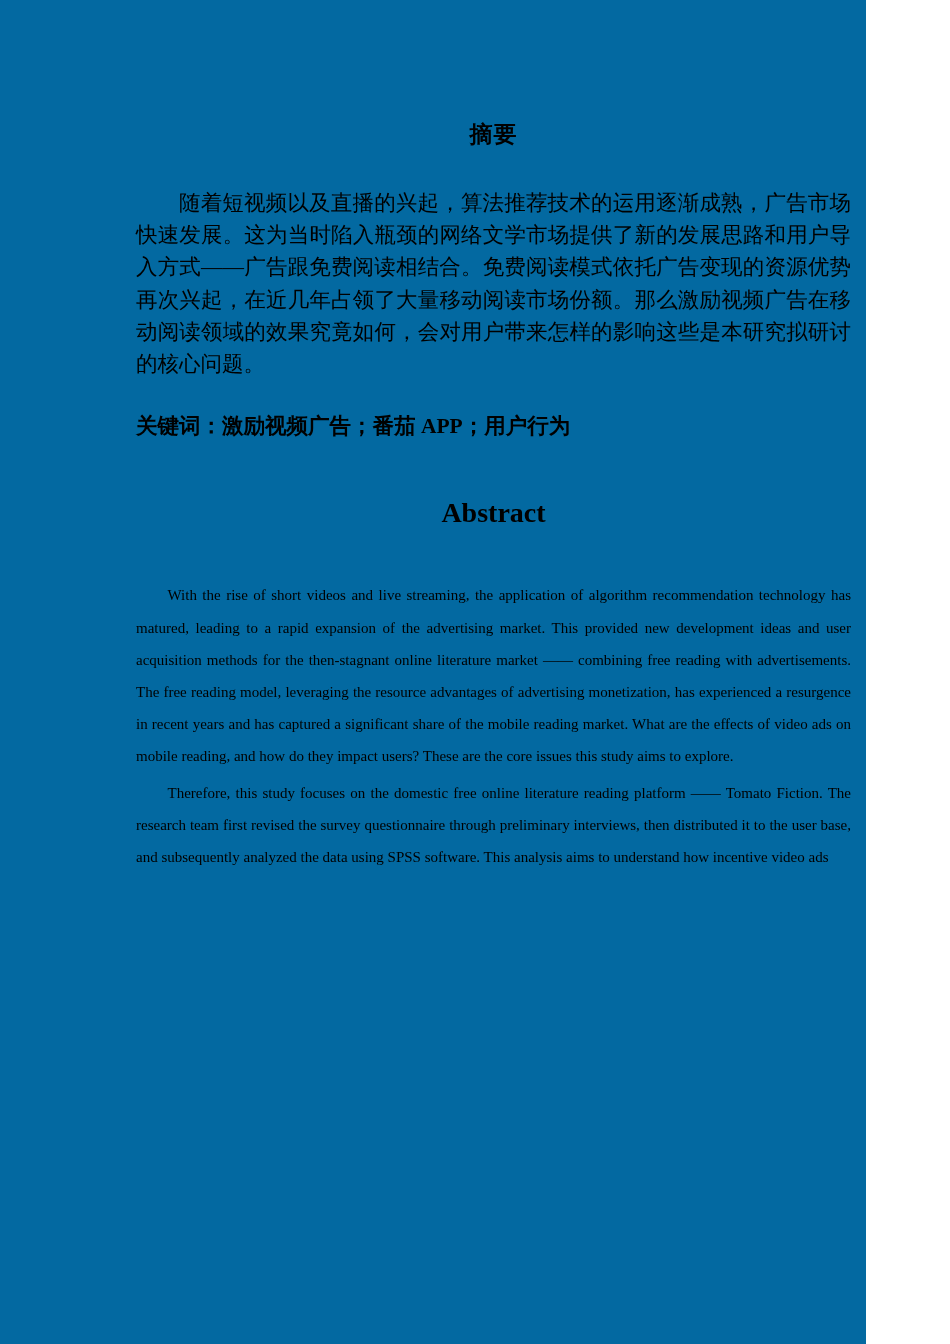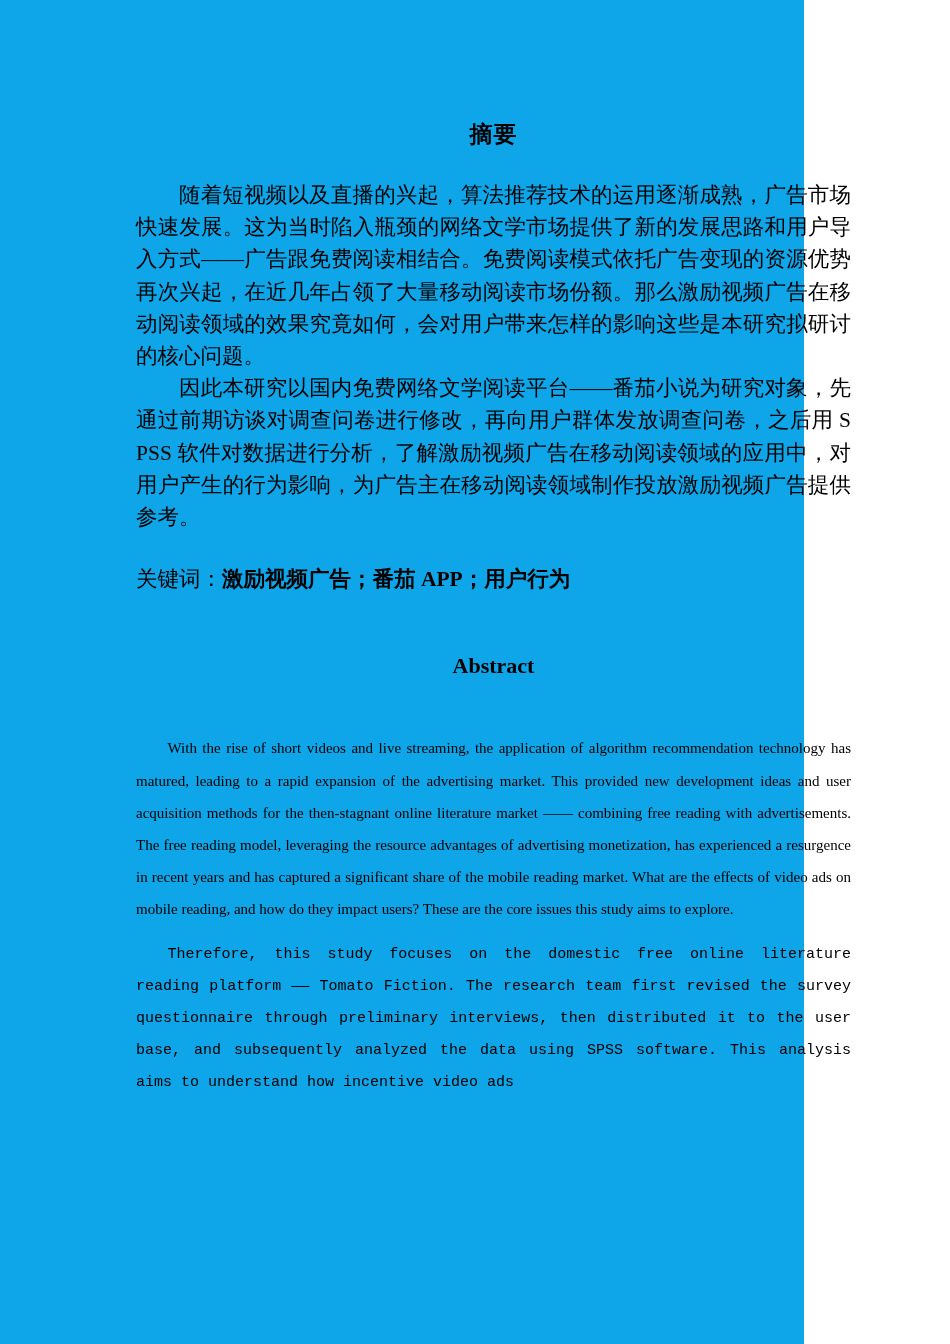--- a/index.html
+++ b/index.html
@@ -10,25 +10,25 @@
   body {
     width: 950px;
     height: 1344px;
     overflow: hidden;
     font-family: "Liberation Serif", "DejaVu Serif", serif;
     color: #000000;
     -webkit-font-smoothing: antialiased;
   }
   .page {
     position: relative;
-    width: 804px;
+    width: 866px;
     height: 1344px;
     box-sizing: border-box;
     padding: 0 99px 0 136px;
-    background: #0ea5e9;
+    background: #0369a1;
   }
   .content {
     width: 715px;
   }
 
   
   .cn-title {
     text-align: center;
     font-weight: bold;
     font-size: 23px;
@@ -42,79 +42,77 @@
   .cn-para {
     font-size: 21.5px;
     line-height: 32.2px;
     text-align: justify;
     text-justify: inter-ideograph;
     text-indent: 2em;
     margin: 0;
     word-break: break-all;
   }
   .cn-block {
-    margin-top: 29px;
+    margin-top: 37px;
   }
 
   
   .keywords {
     font-size: 21.5px;
     line-height: 32.2px;
     margin: 0;
     padding-top: 30px;
     text-align: left;
   }
   .keywords .kw-label {
-    font-weight: normal;
+    font-weight: bold;
   }
   .keywords .kw-value {
     font-weight: bold;
   }
 
   
   .en-title {
     text-align: center;
     font-weight: bold;
-    font-size: 22px;
+    font-size: 28px;
     line-height: 28px;
     margin: 0;
     padding-top: 57px;
   }
 
   
   .en-block {
     margin-top: 52px;
   }
   .en-para {
     font-size: 15px;
     line-height: 32.2px;
     text-align: justify;
     text-indent: 2.1em;
     margin: 0;
     hyphens: none;
   }
   .en-para + .en-para {
-    margin-top: 13px;
-    font-family: Liberation Mono, monospace;
+    margin-top: 4px;
   }
   .en-para:last-child {
     text-align: justify;
   }
 </style>
 </head>
 <body>
 
 <div class="page">
   <div class="content">
 
     <h1 class="cn-title">摘要</h1>
 
     <div class="cn-block">
       <p class="cn-para">随着短视频以及直播的兴起，算法推荐技术的运用逐渐成熟，广告市场快速发展。这为当时陷入瓶颈的网络文学市场提供了新的发展思路和用户导入方式——广告跟免费阅读相结合。免费阅读模式依托广告变现的资源优势再次兴起，在近几年占领了大量移动阅读市场份额。那么激励视频广告在移动阅读领域的效果究竟如何，会对用户带来怎样的影响这些是本研究拟研讨的核心问题。</p>
-      <p class="cn-para">因此本研究以国内免费网络文学阅读平台——番茄小说为研究对象，先通过前期访谈对调查问卷进行修改，再向用户群体发放调查问卷，之后用 SPSS 软件对数据进行分析，了解激励视频广告在移动阅读领域的应用中，对用户产生的行为影响，为广告主在移动阅读领域制作投放激励视频广告提供参考。</p>
     </div>
 
     <p class="keywords">
       <span class="kw-label">关键词：</span><span class="kw-value">激励视频广告；番茄 APP；用户行为</span>
     </p>
 
     <h1 class="en-title">Abstract</h1>
 
     <div class="en-block">
       <p class="en-para">With the rise of short videos and live streaming, the application of algorithm recommendation technology has matured, leading to a rapid expansion of the advertising market. This provided new development ideas and user acquisition methods for the then-stagnant online literature market —— combining free reading with advertisements. The free reading model, leveraging the resource advantages of advertising monetization, has experienced a resurgence in recent years and has captured a significant share of the mobile reading market. What are the effects of video ads on mobile reading, and how do they impact users? These are the core issues this study aims to explore.</p>

